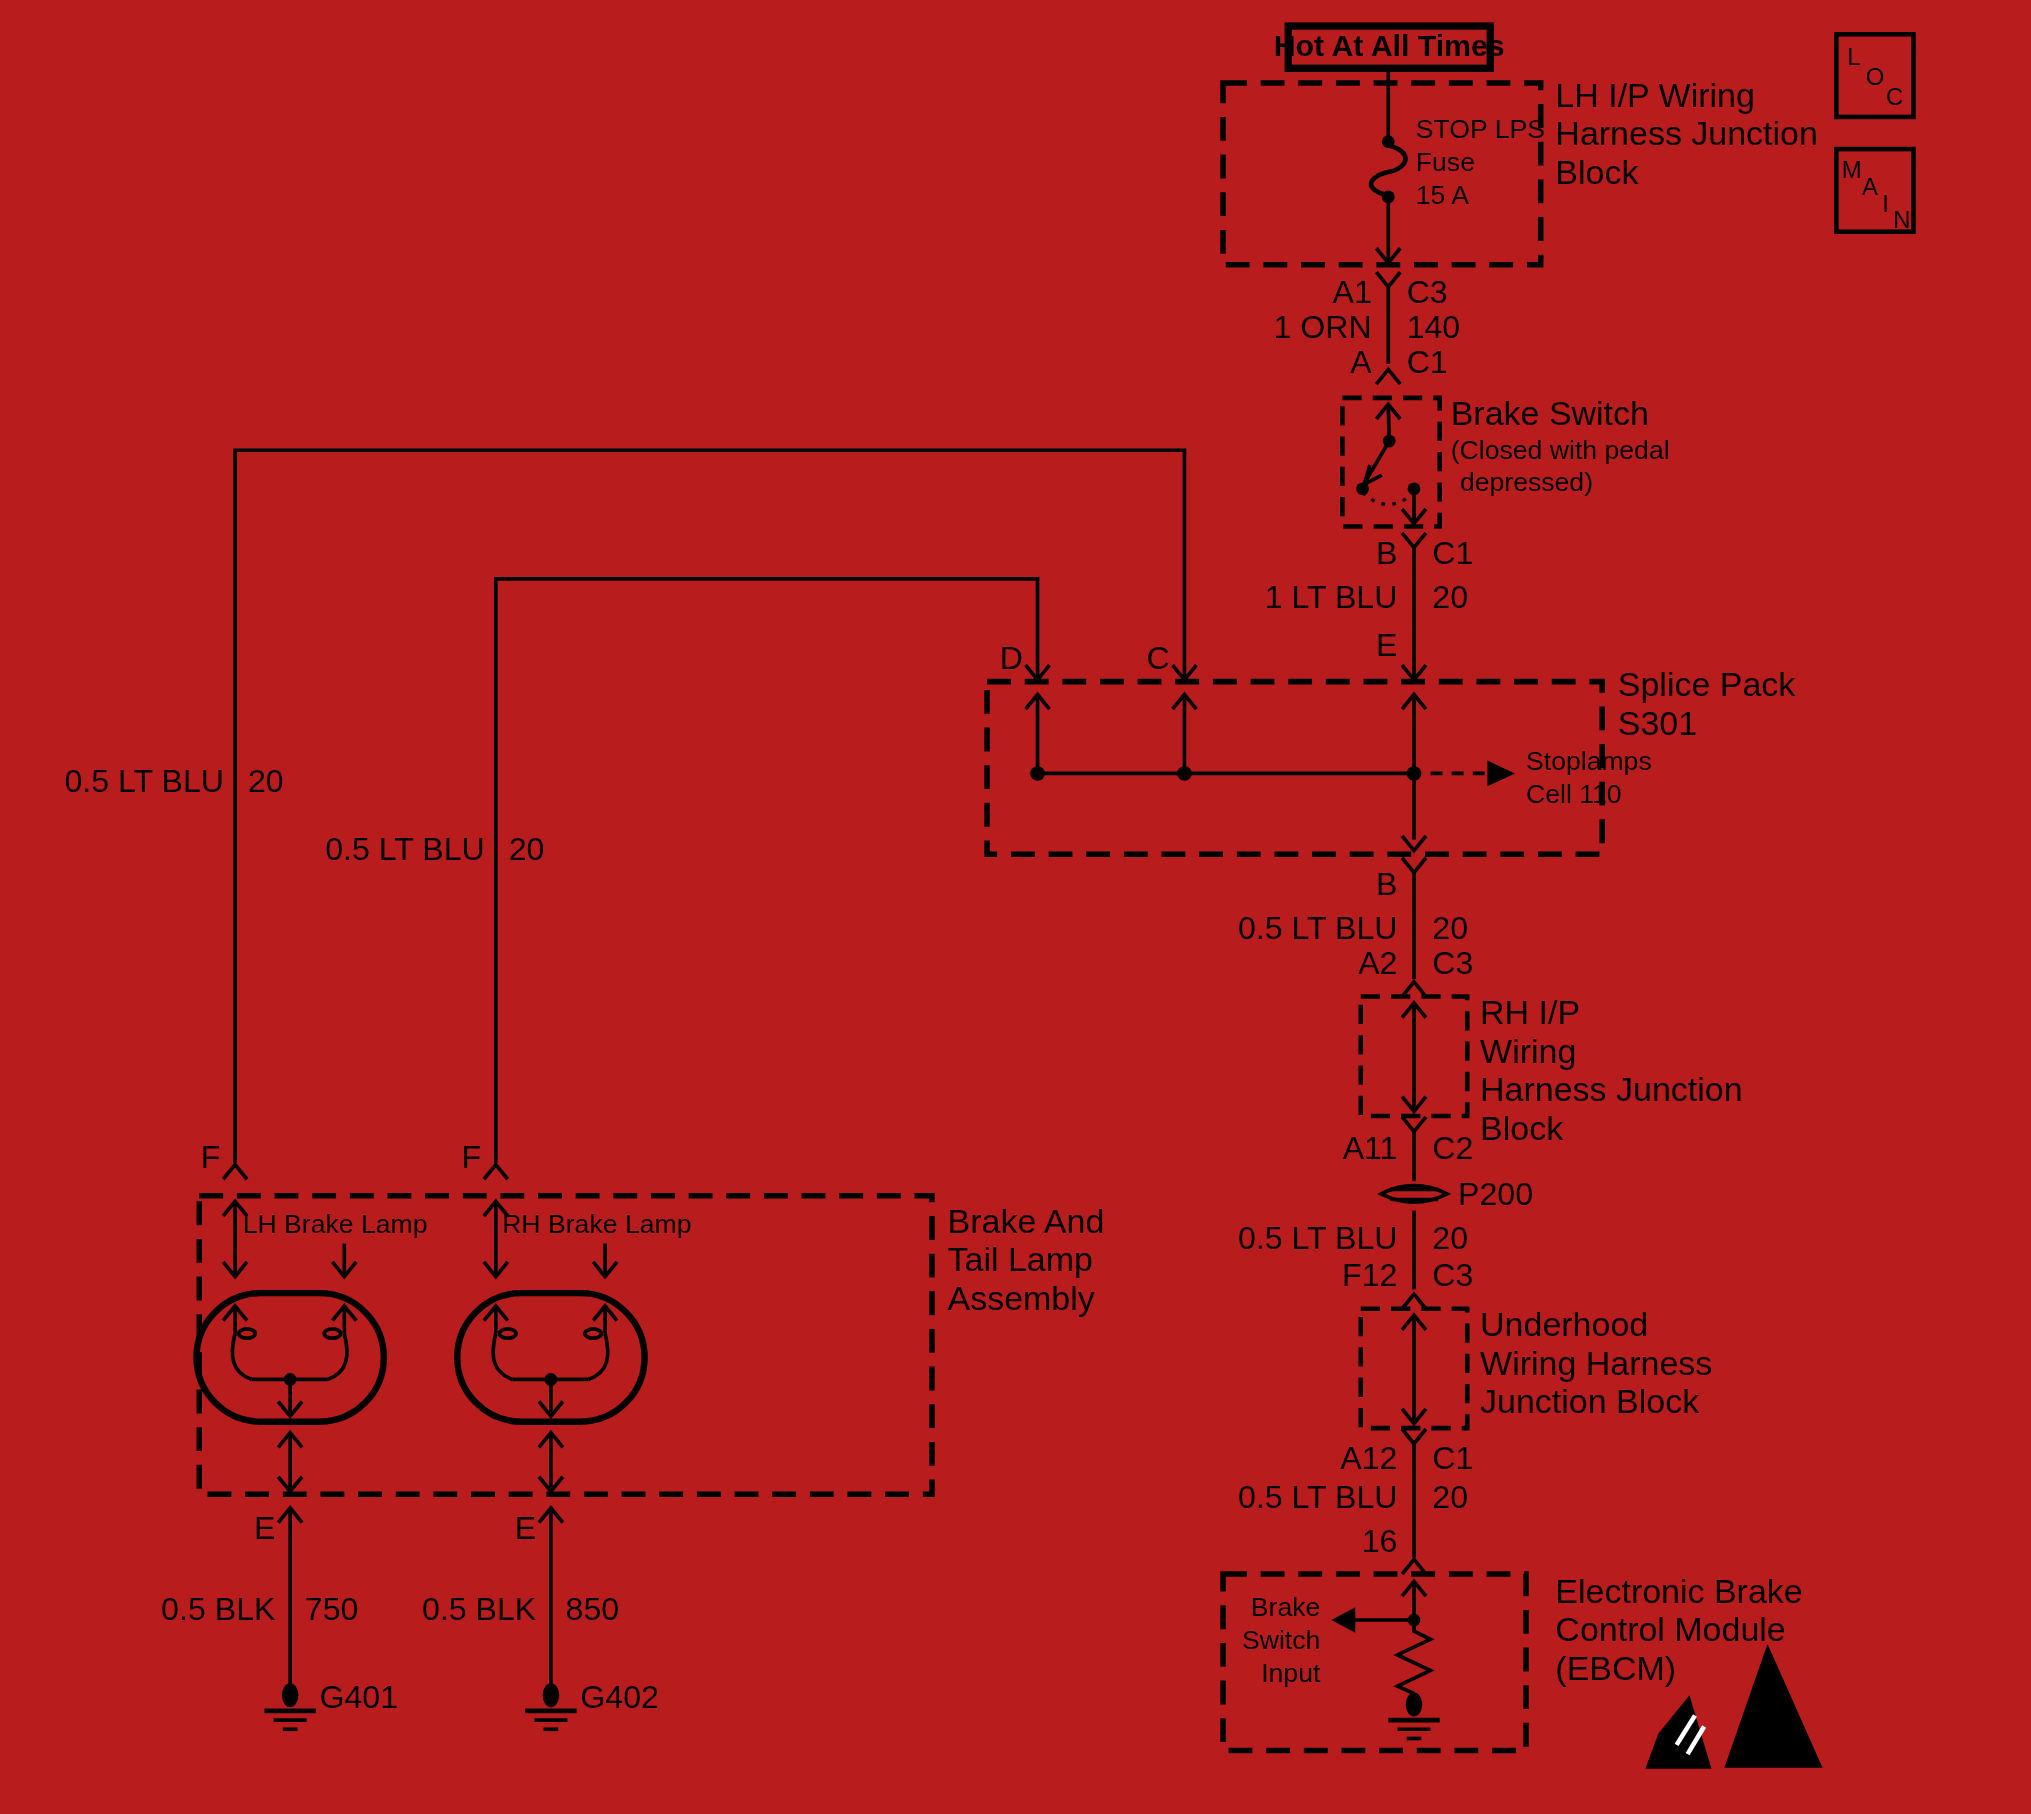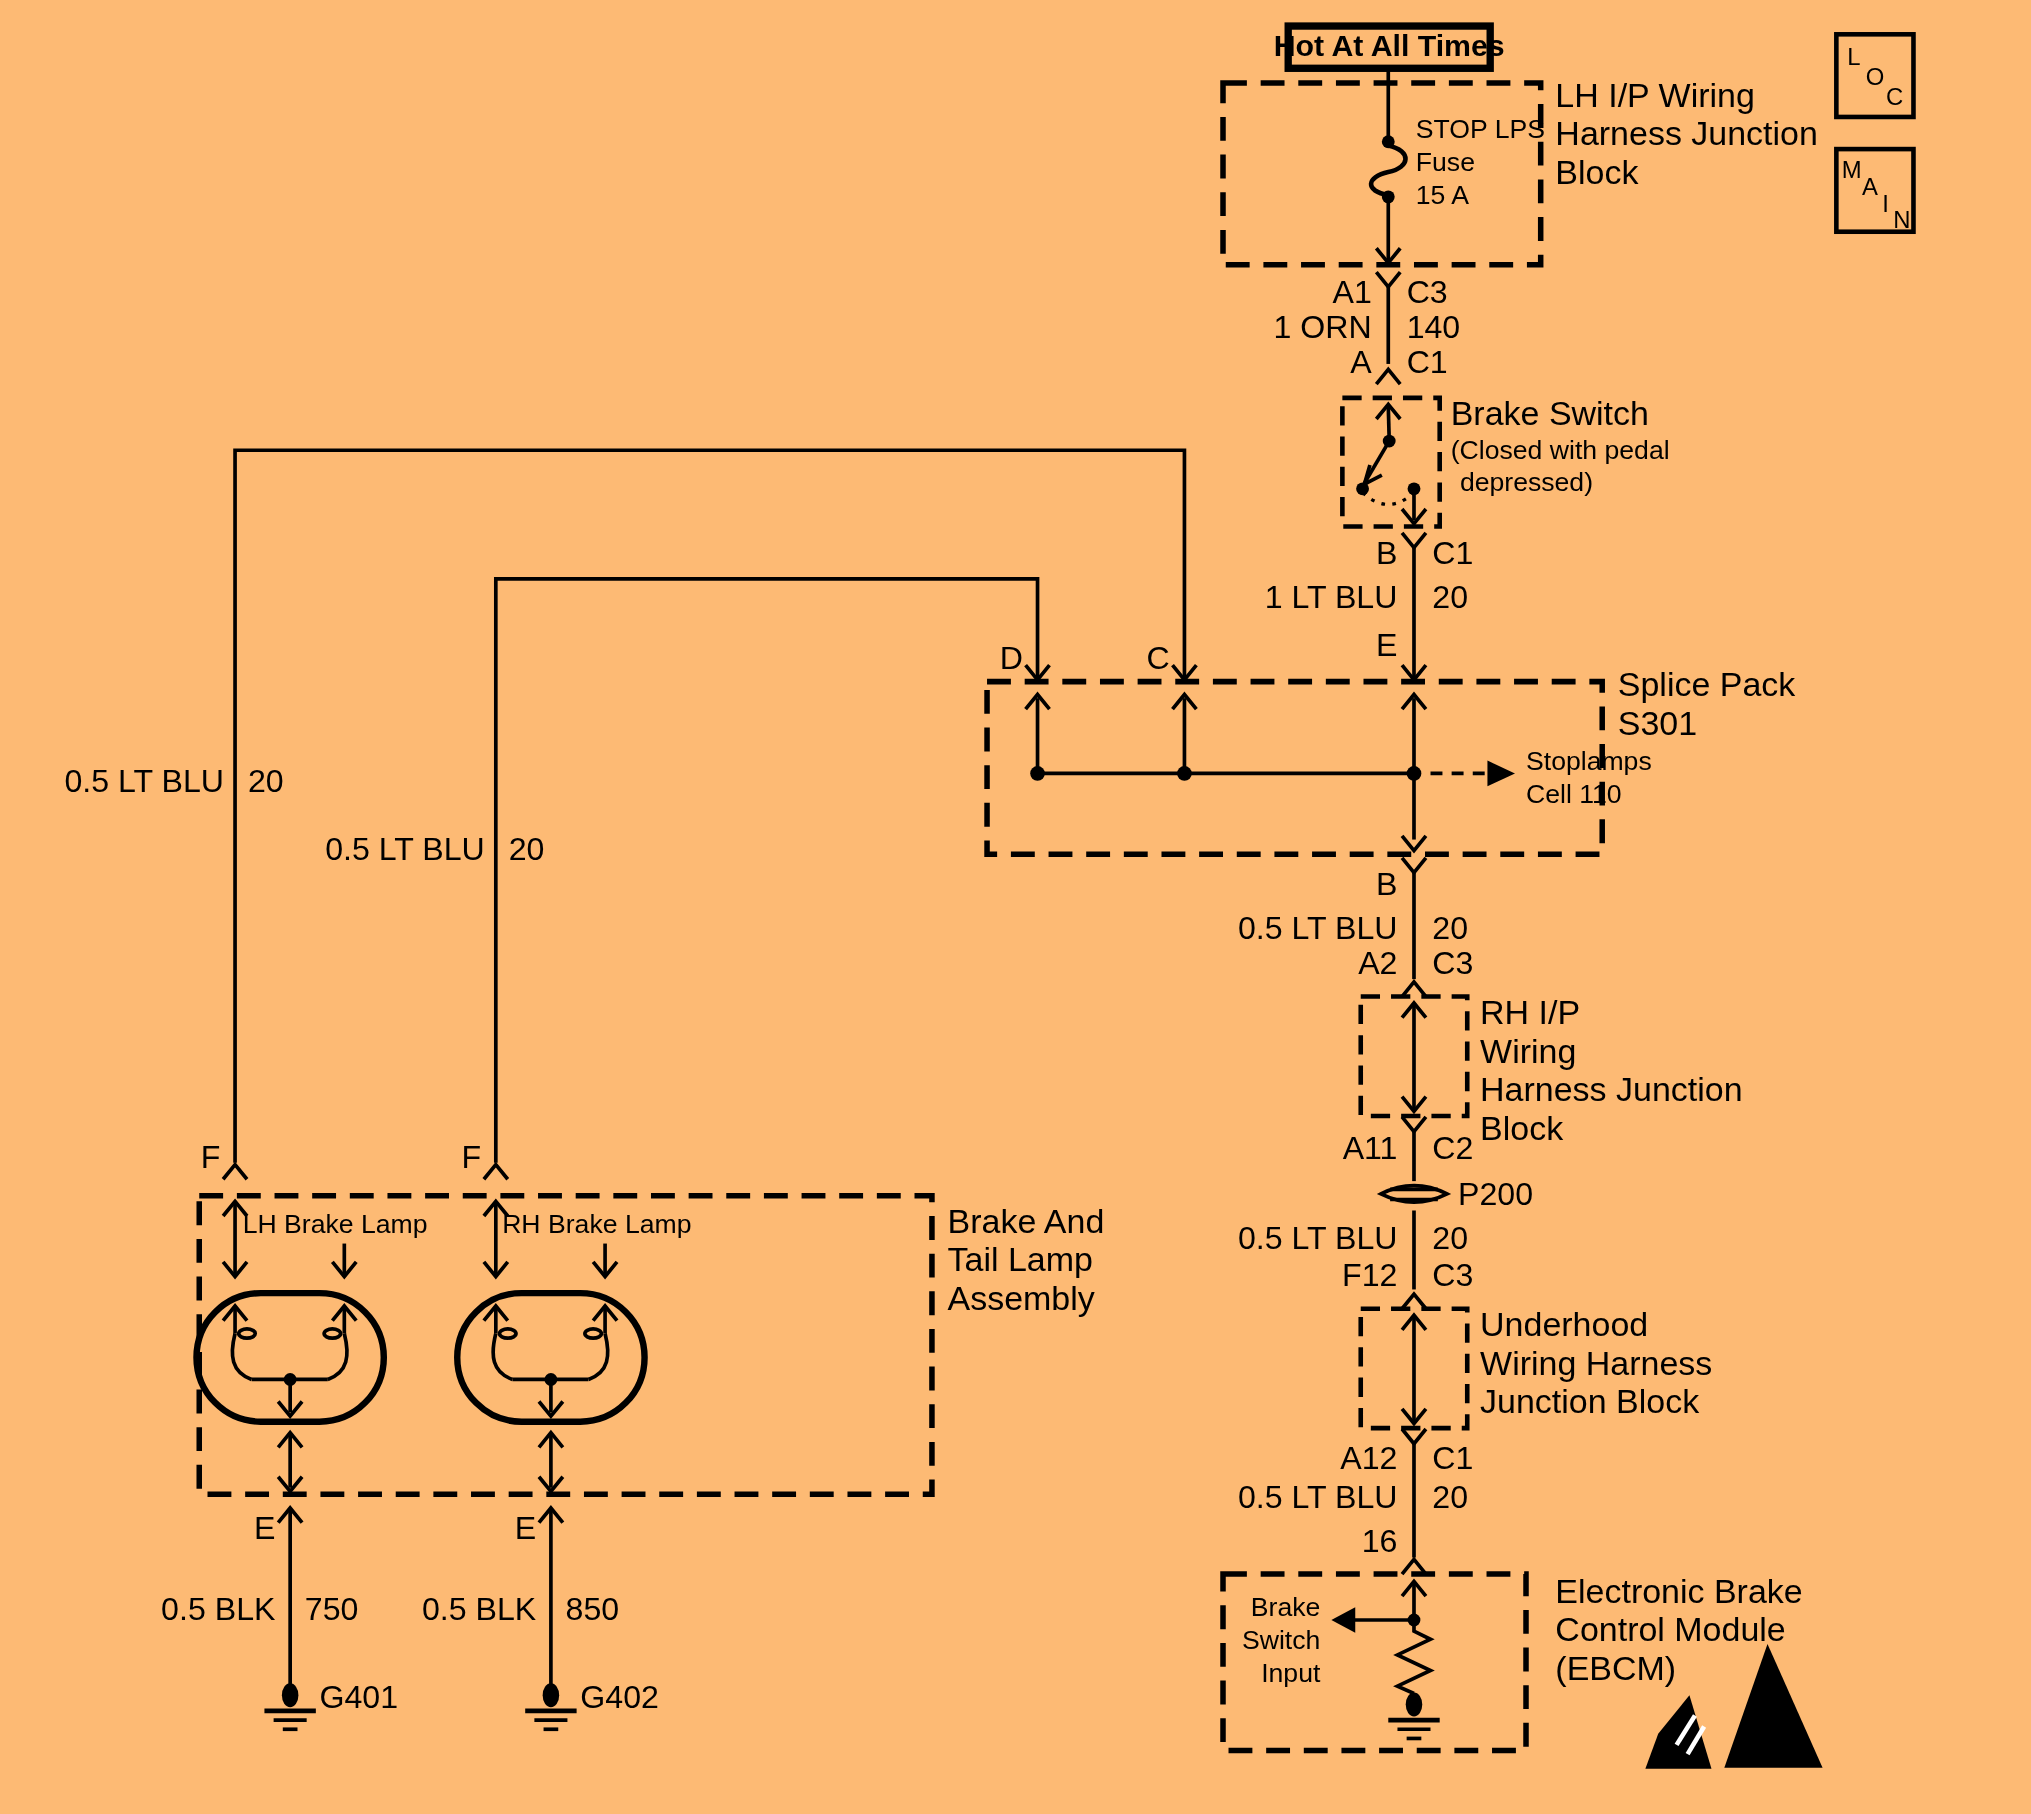--- a/index.html
+++ b/index.html
@@ -1,16 +1,16 @@
 <!DOCTYPE html>
 <html style="font-size:14.7px"><head>
 <meta charset="utf-8">
 <style>
   html,body{margin:0;padding:0;background:#ffffff;}
-  .stage{width:2031px;height:1815px;position:relative;background:#fdba74;text-align:right;}
+  .stage{width:2031px;height:1815px;position:relative;background:#b91c1c;text-align:right;}
   text{font-family:"Liberation Sans","DejaVu Sans",sans-serif;fill:#000;}
   .t37{font-size:37px;}
   .t35{font-size:35px;}
   .t33{font-size:33px;font-weight:bold;}
   .t29{font-size:29px;}
   .t26{font-size:26px;}
   .w{stroke:#000;stroke-width:4;fill:none;}
   .w5{stroke:#000;stroke-width:5;fill:none;}
   .w7{stroke:#000;stroke-width:7;fill:none;}
   .db{stroke:#000;stroke-width:6;stroke-dasharray:26 15;fill:none;}

